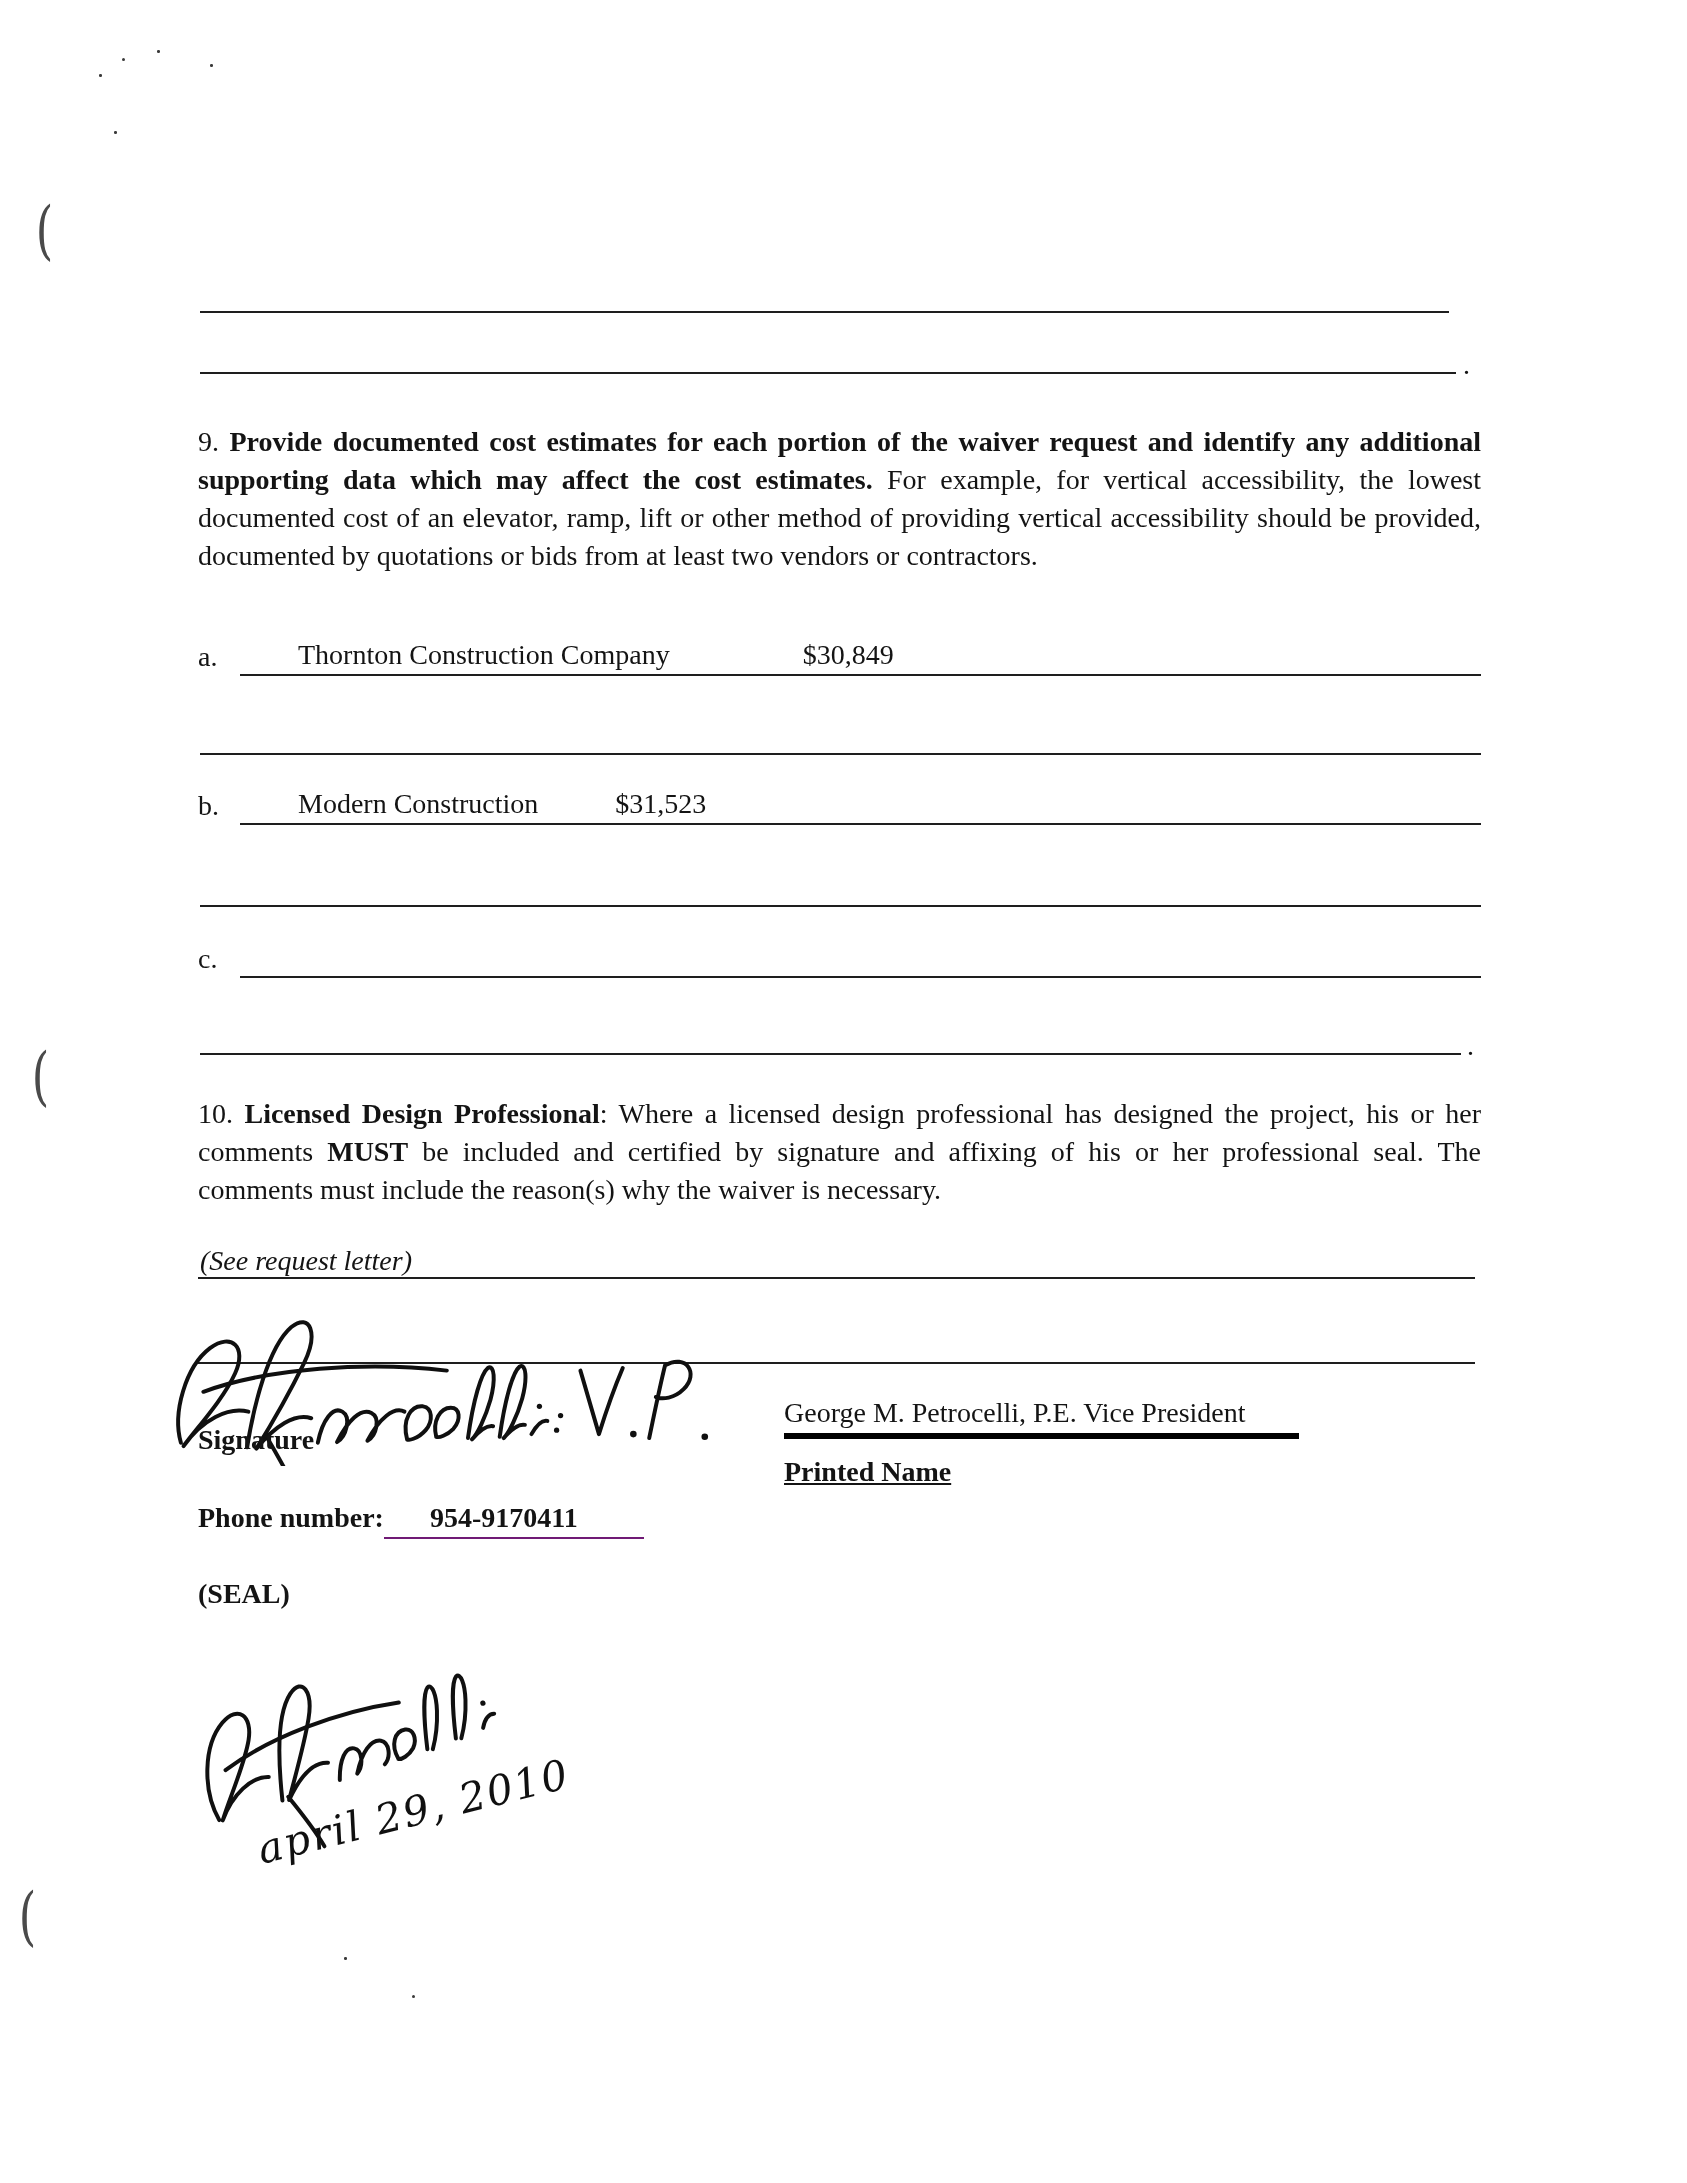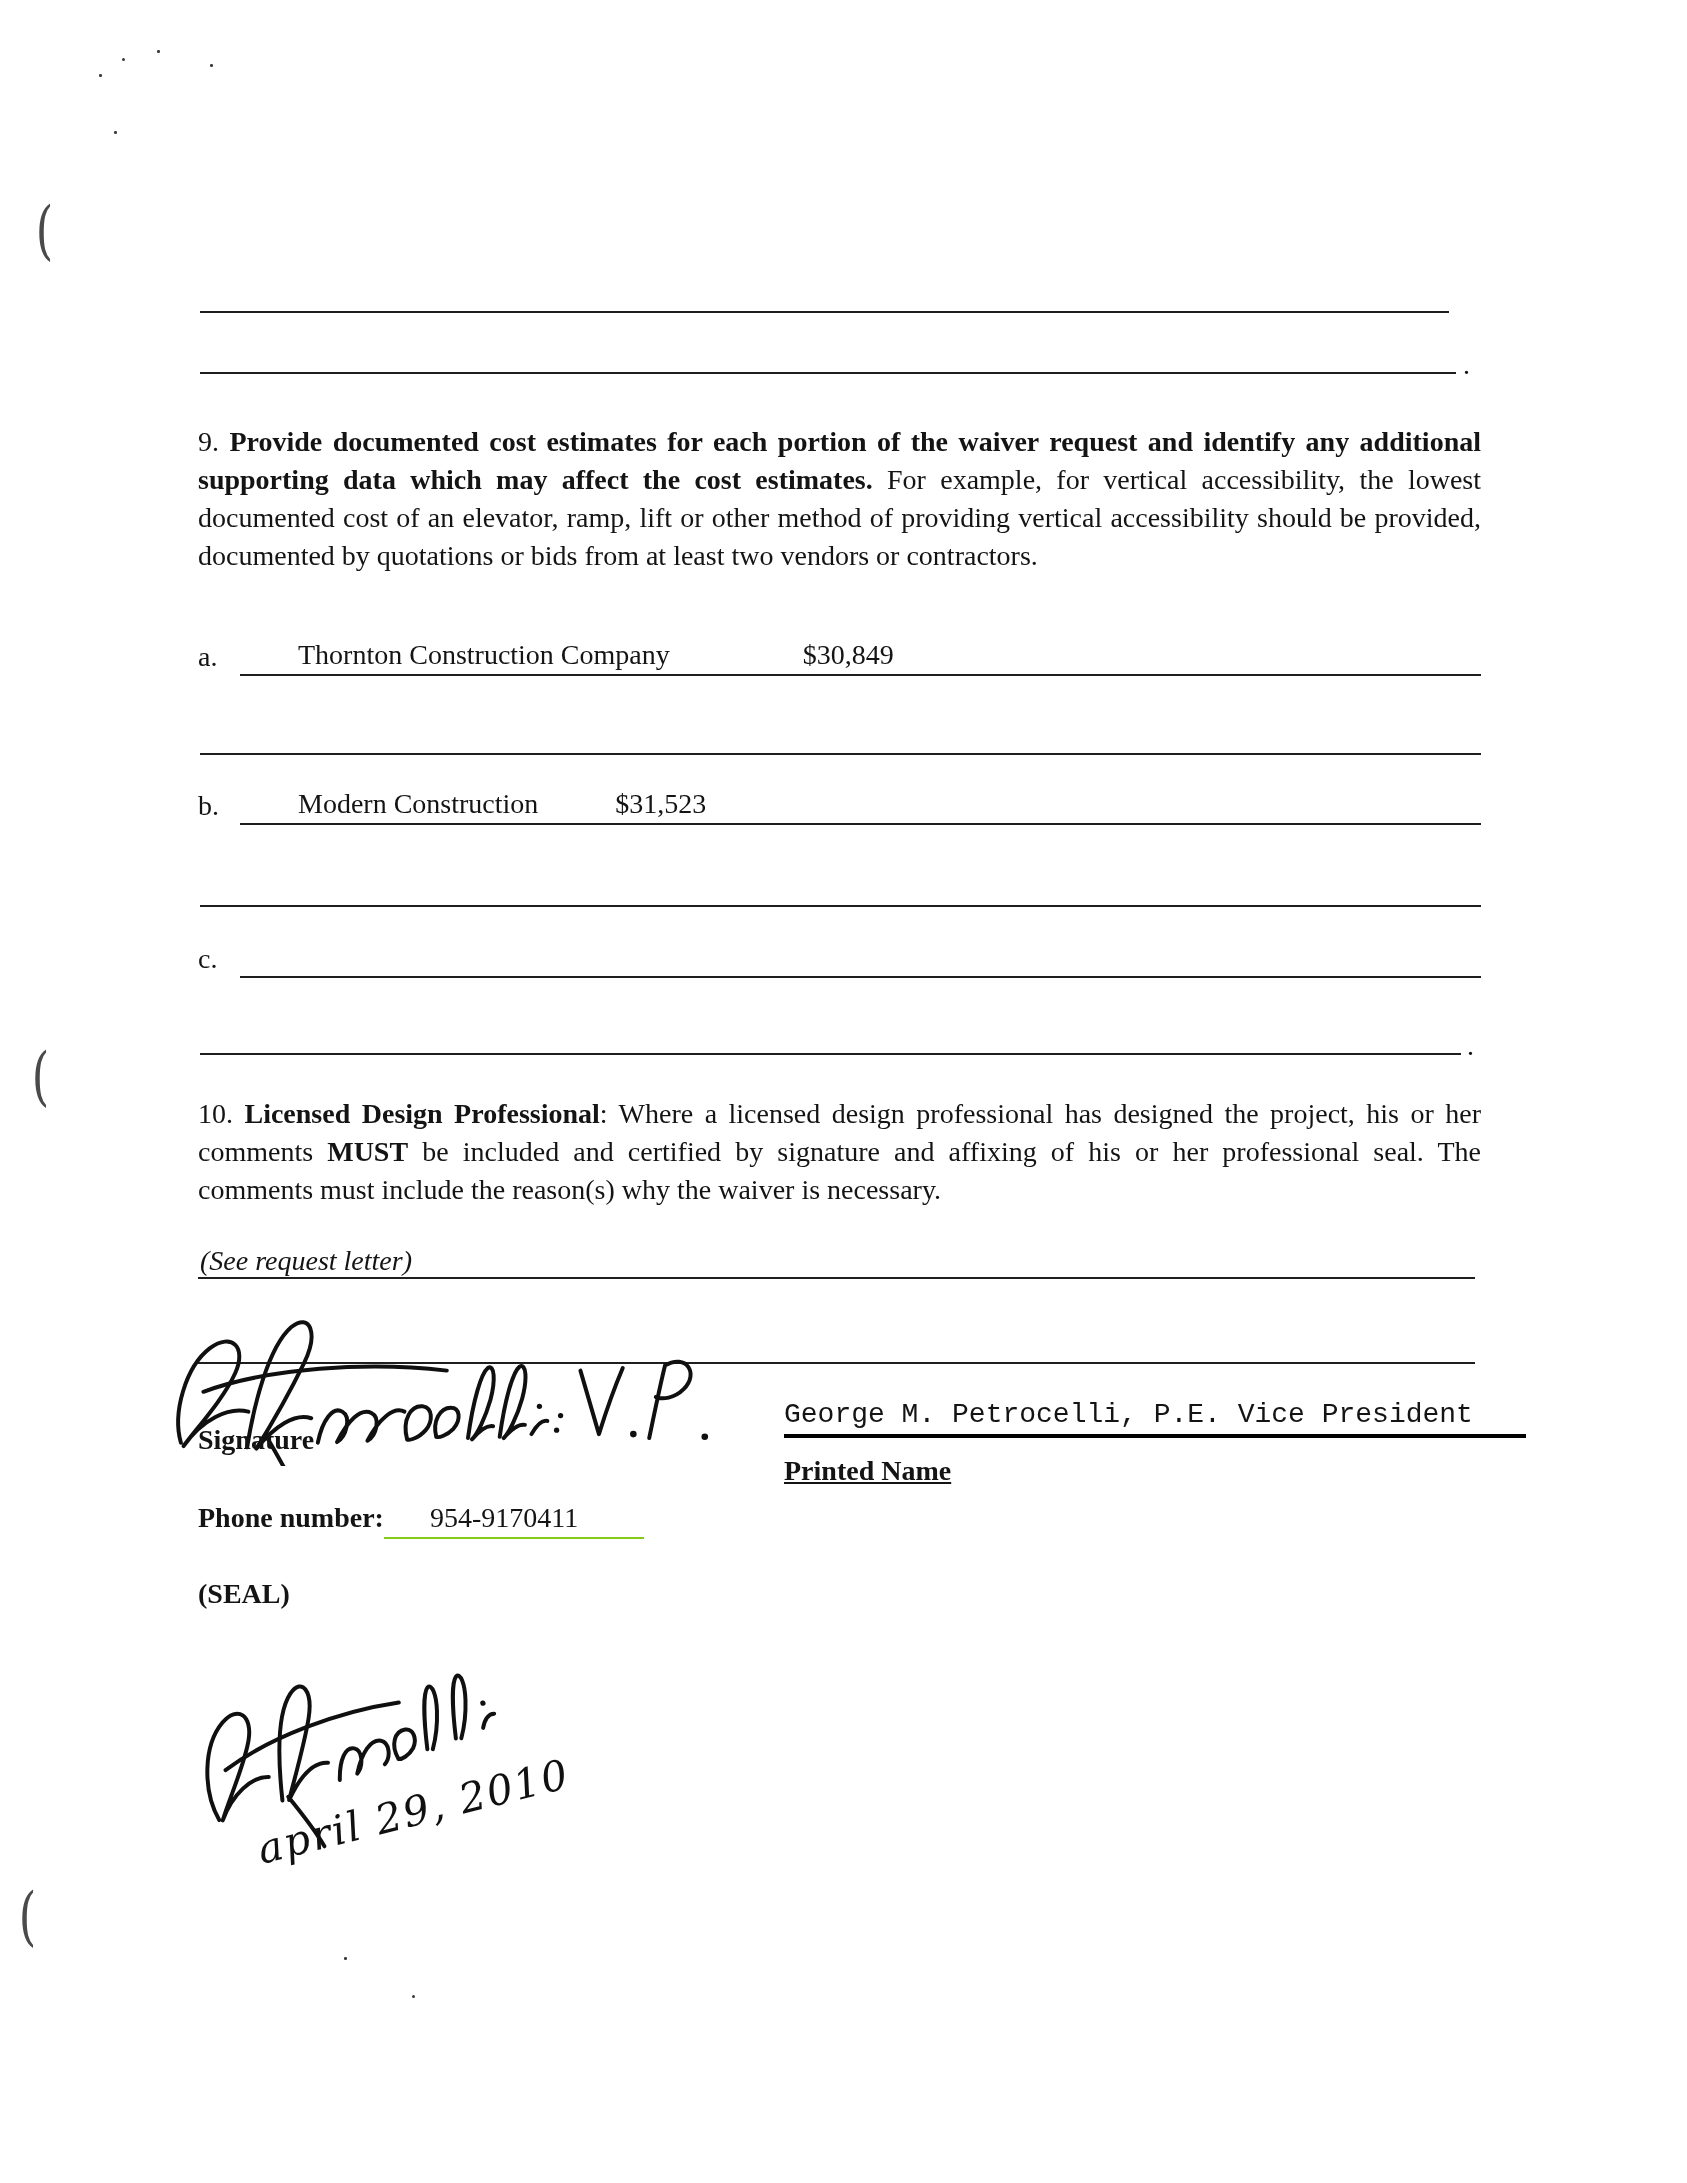--- a/index.html
+++ b/index.html
@@ -47,31 +47,31 @@
   .amt-b { margin-left: 70px; text-align: right; }
   .see-request {
     position: absolute;
     left: 200px;
     top: 1245px;
     font-style: italic;
   }
   .printed-name-block { position: absolute; left: 784px; top: 1397px; }
   .printed-name-value {
     display: inline-block;
-    border-bottom: 4px solid #000000;
+    border-bottom: 6px solid #000000;
     padding: 0 53px 4px 0;
-    font-family: Liberation Mono, monospace;
   }
   .printed-name-label { font-weight: bold; margin-top: 17px; text-decoration: underline; }
   .signature-label { position: absolute; left: 198px; top: 1424px; font-weight: bold; }
   .phone-block { position: absolute; left: 198px; top: 1502px; }
   .phone-value {
     display: inline-block;
-    border-bottom: 2px solid #84cc16;
+    border-bottom: 2px solid #701a75;
     padding: 0 66px 2.6px 46px;
+    font-weight: bold;
   }
   .seal-label { position: absolute; left: 198px; top: 1578px; font-weight: bold; }
   .sig-svg { position: absolute; left: 169px; top: 1307px; }
   .seal-svg { position: absolute; left: 192px; top: 1618px; }
   .margin-mark {
     position: absolute;
     font-family: "DejaVu Serif", serif;
     font-weight: 100;
     color: #4a4a4a;
     font-size: 64px;

